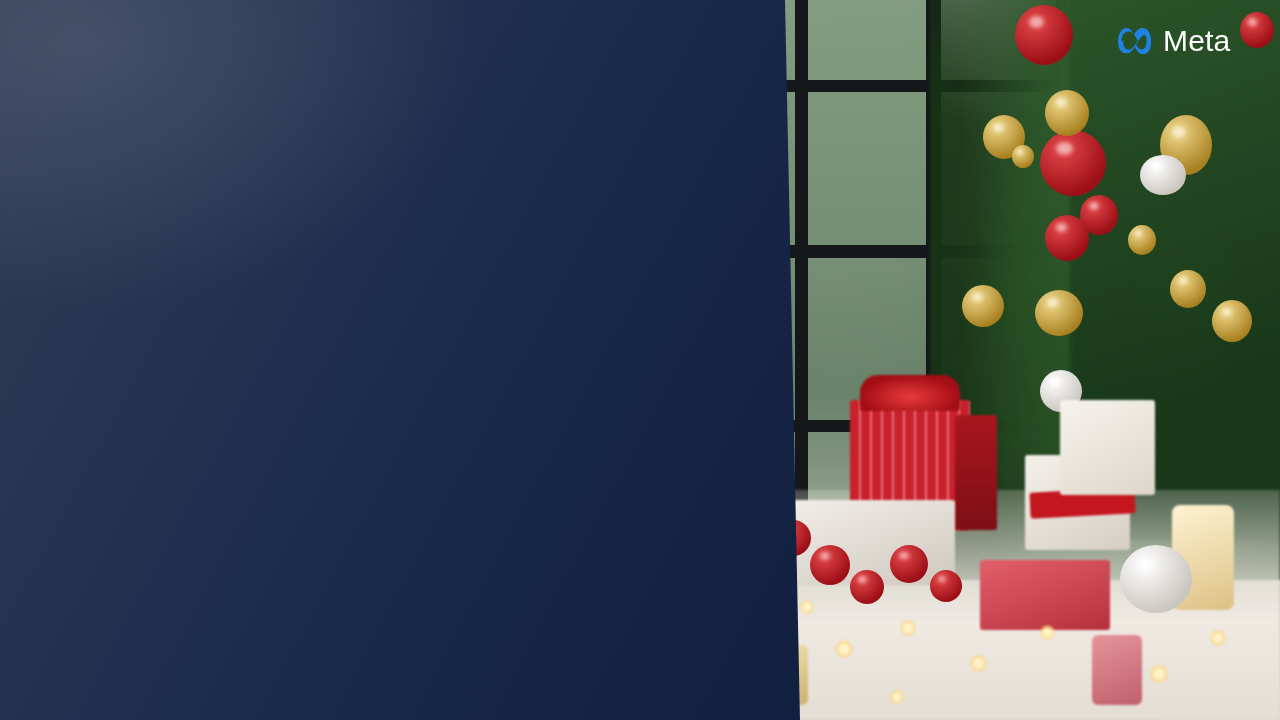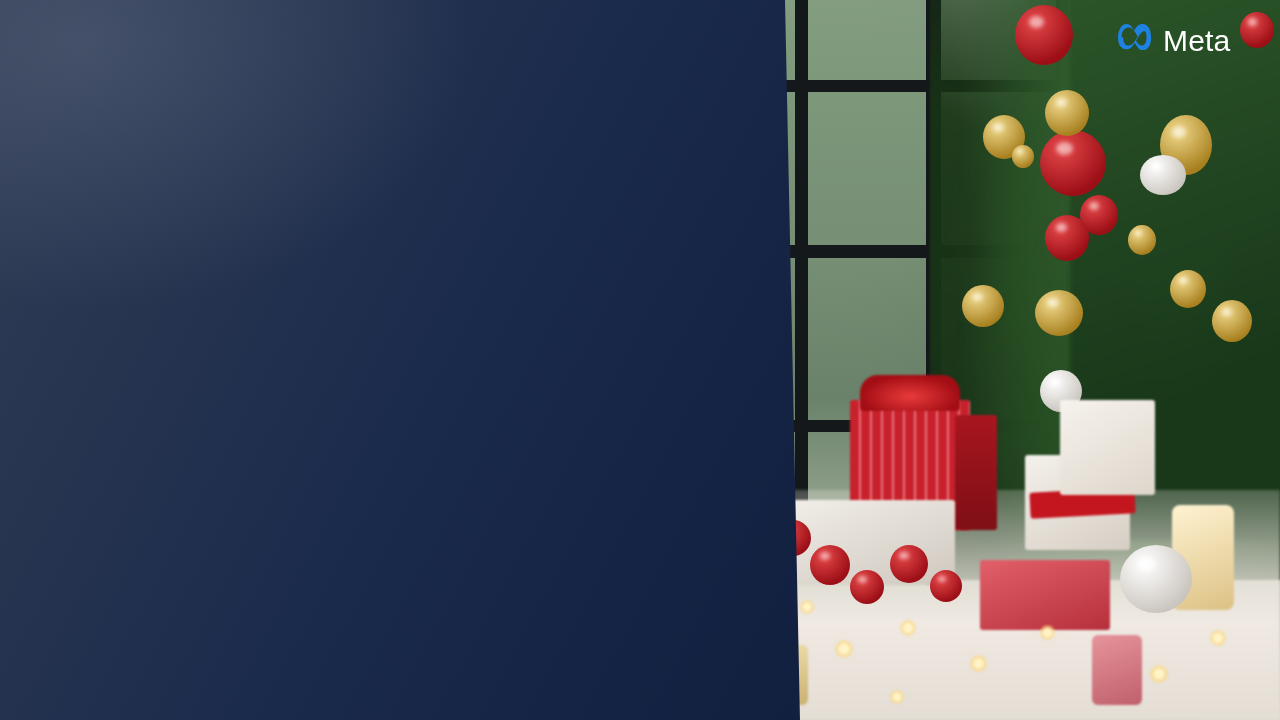--- a/index.html
+++ b/index.html
@@ -73,21 +73,21 @@
     filter:blur(1.6px);
   }
   .gift { position:absolute; filter:blur(.9px); border-radius:3px; }
   .lights { position:absolute; border-radius:50%;
     background:radial-gradient(circle,#fff4c8 0 30%, rgba(255,214,120,.65) 55%, rgba(255,190,80,0) 100%);
     filter:blur(1px); }
 
   
   .meta-logo {
     position:absolute; left:1118px; top:24px;
-    display:flex; align-items:flex-start; gap:9px; z-index:7;
+    display:flex; align-items:flex-end; gap:9px; z-index:7;
   }
   .meta-word { color:#fff; font-size:30px; letter-spacing:.2px; font-weight:400; }
 
   
   .panel {
     position:absolute; left:0; top:0; width:810px; height:720px; z-index:5;
     background:
       radial-gradient(ellipse 560px 380px at 10% 6%, rgba(86,99,122,.55), rgba(86,99,122,0) 70%),
       linear-gradient(118deg,#313d55 0%, #263450 26%, #1a2a4b 55%, #152444 78%, #122040 100%);
     clip-path:polygon(0 0, 785px 0, 800px 720px, 0 720px);

